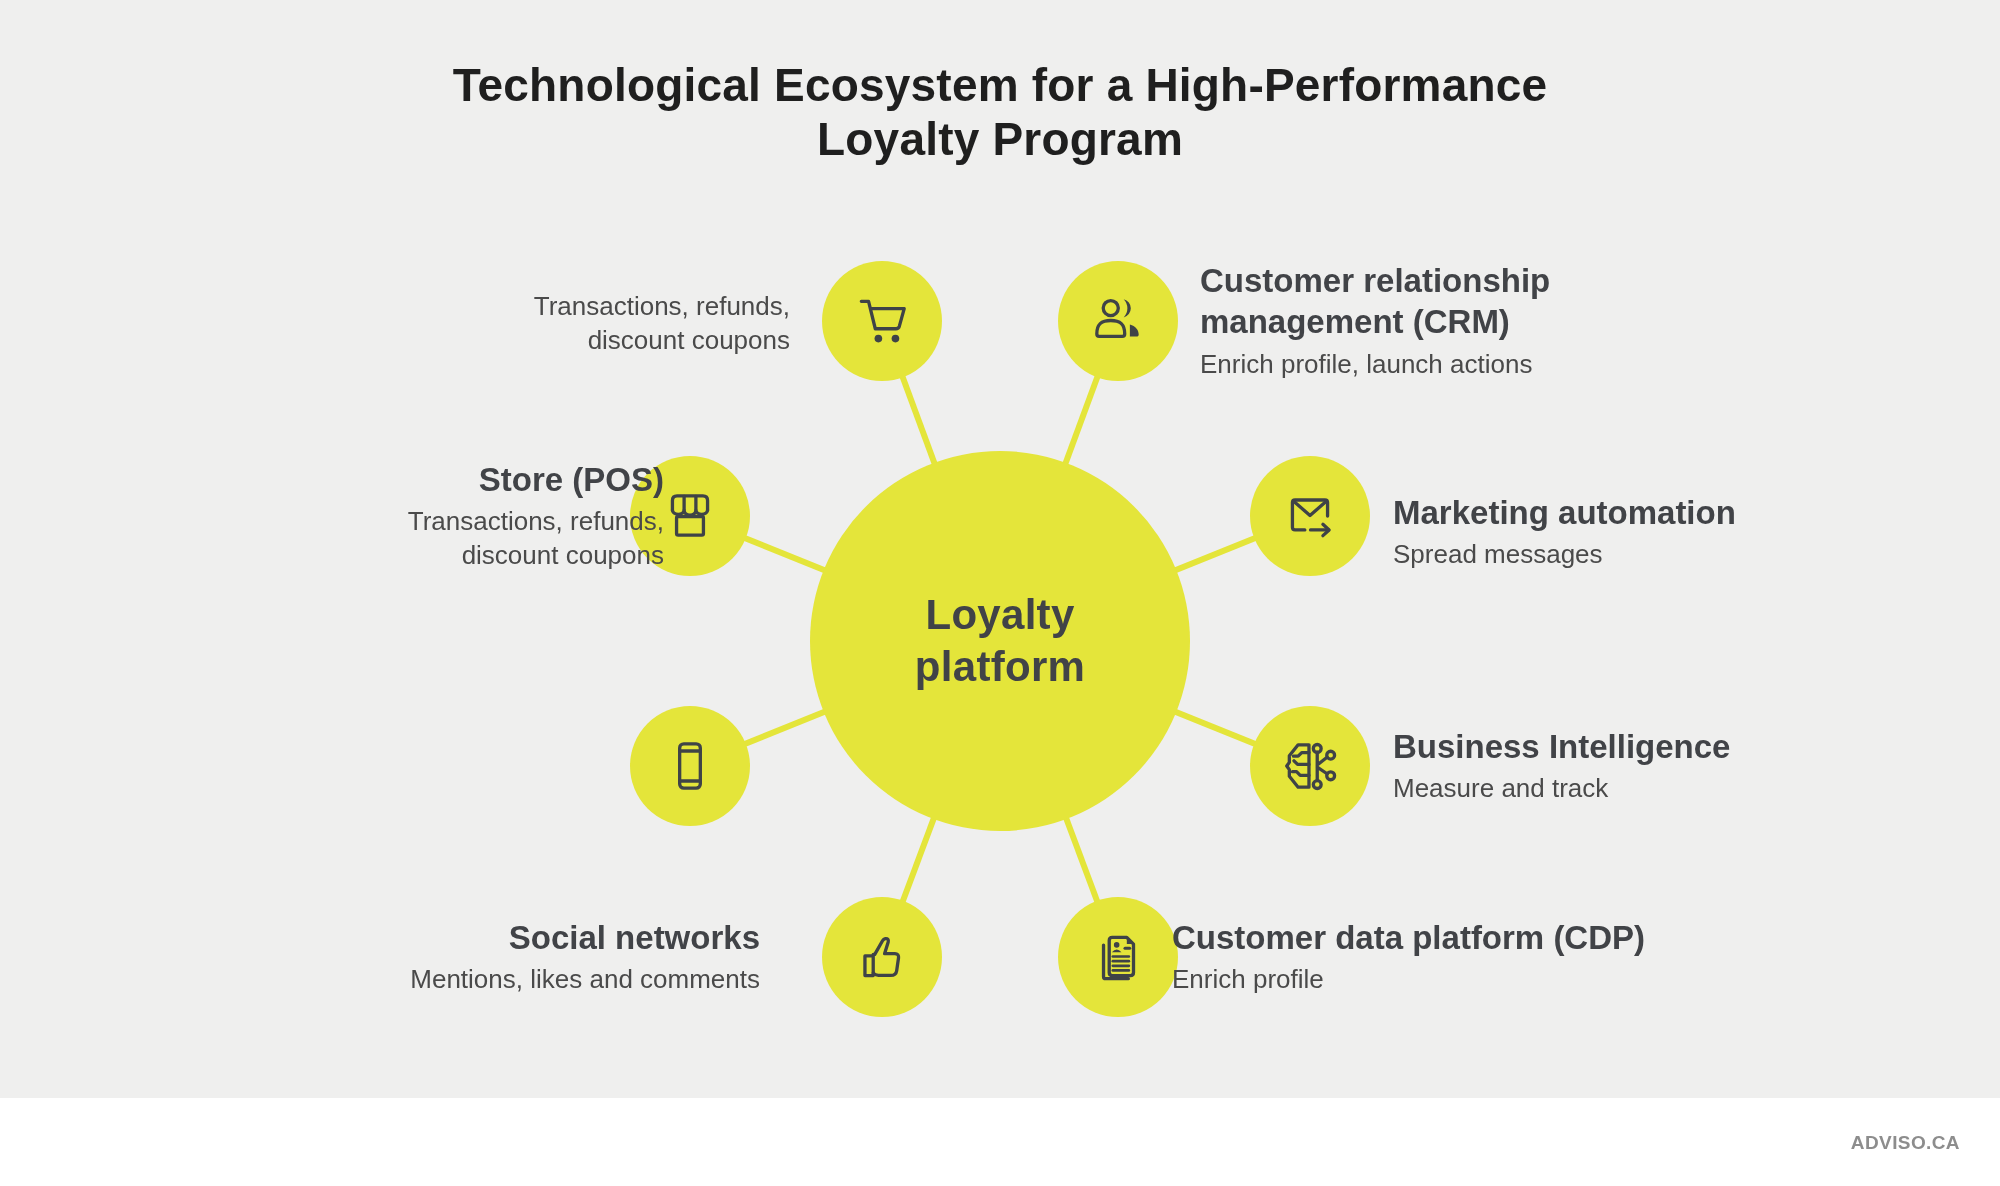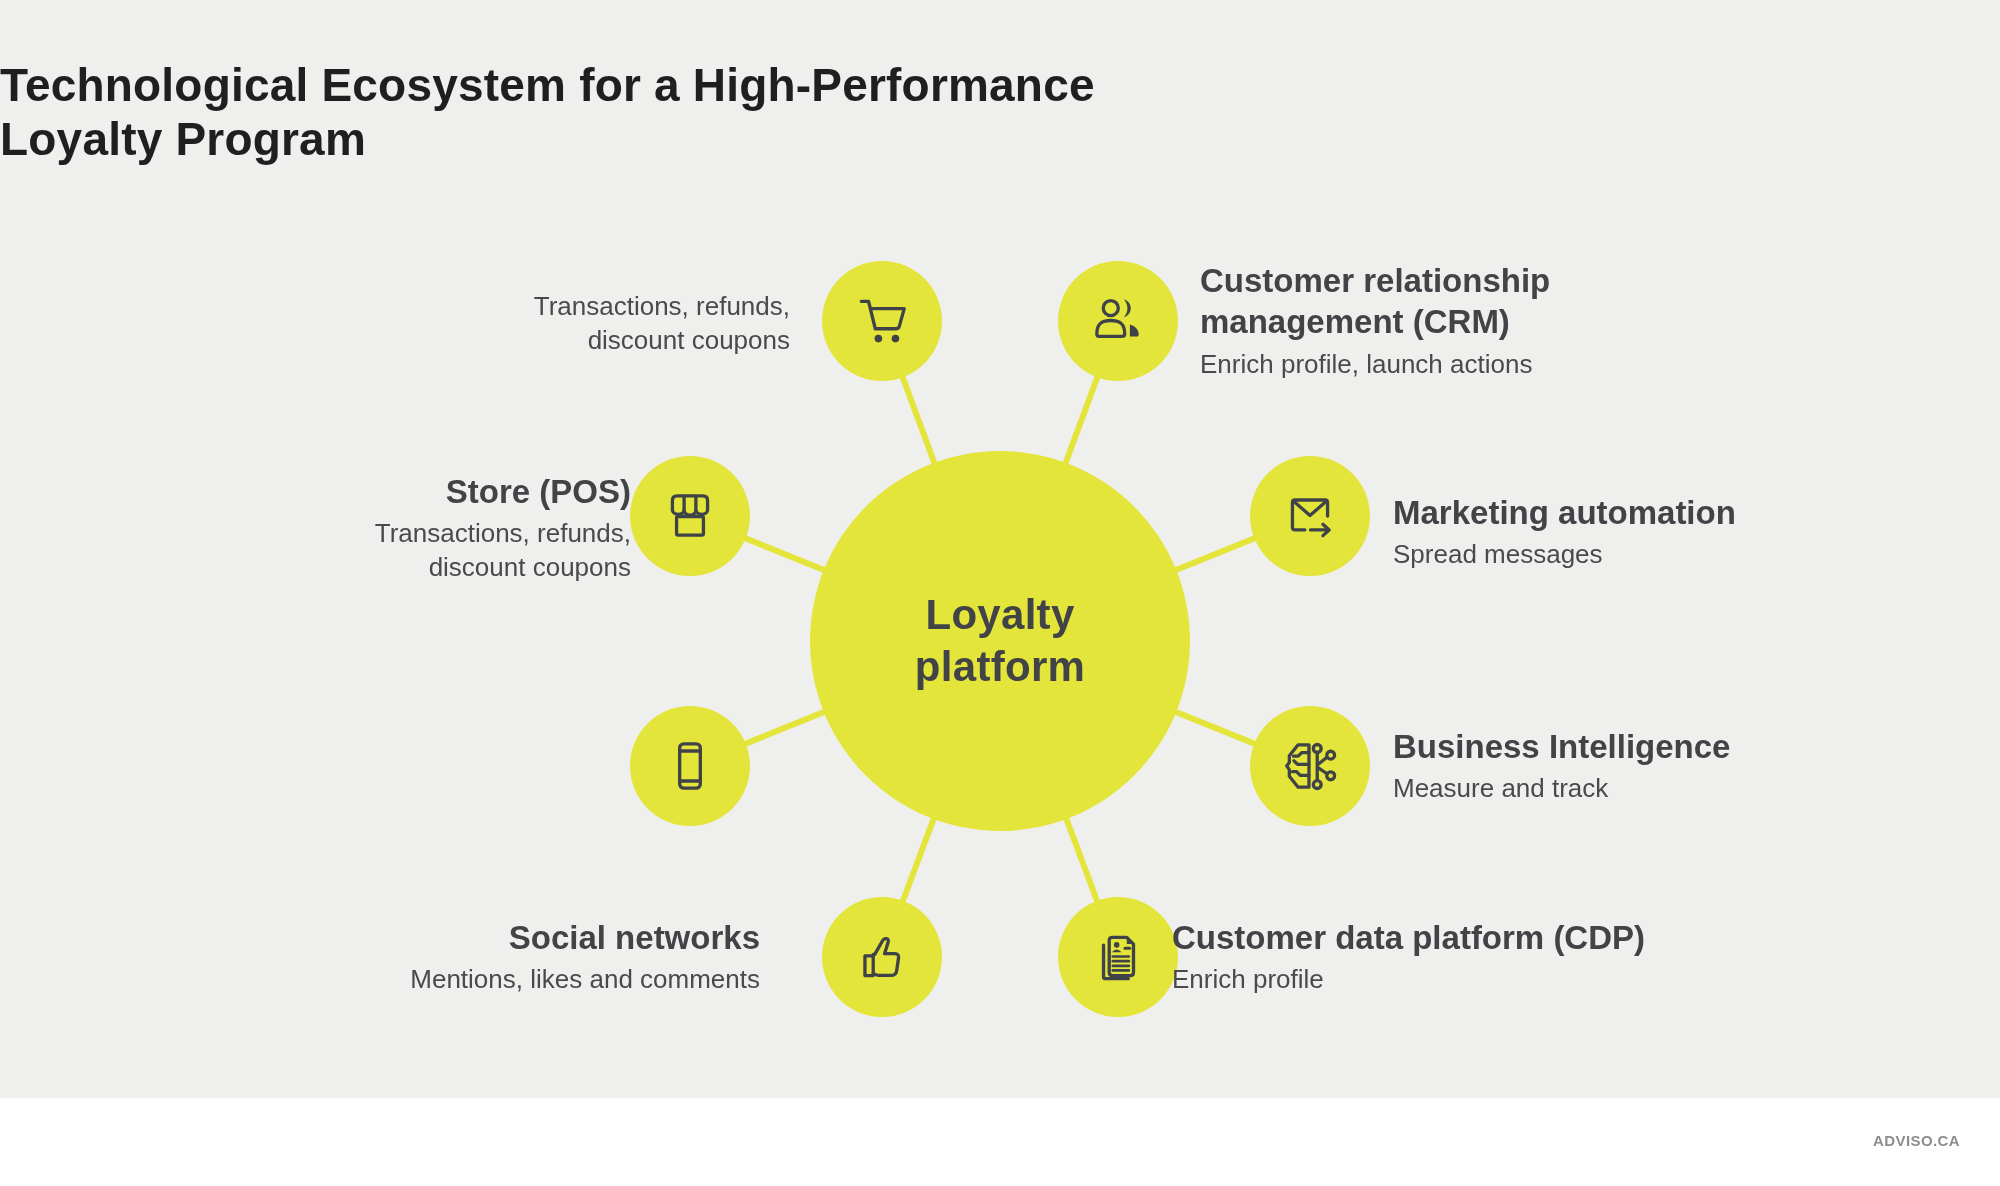--- a/index.html
+++ b/index.html
@@ -9,21 +9,21 @@
     --subtext:#4a4a4a;
     --title:#1f1f1f;
     --icon:#3f4347;
     --footer-text:#8d8d8d;
   }
   *{margin:0;padding:0;box-sizing:border-box;}
   body{font-family:"Liberation Sans",sans-serif;}
   .canvas{position:relative;width:2000px;height:1186px;background:var(--background);overflow:hidden;}
   .main-title{
     position:absolute;top:58px;left:0;width:100%;
-    font-size:46px;font-weight:bold;line-height:1.18;
+    text-align:center;font-size:46px;font-weight:bold;line-height:1.18;
     color:var(--title);white-space:pre-line;letter-spacing:.2px;
   }
   .lines{position:absolute;left:0;top:0;}
   .center-circle{
     position:absolute;left:810px;top:451px;width:380px;height:380px;border-radius:50%;
     background:var(--accent);display:flex;align-items:center;justify-content:center;
   }
   .center-label{
     font-size:42px;font-weight:bold;color:var(--heading);text-align:center;
     white-space:pre-line;line-height:1.25;letter-spacing:.3px;
@@ -42,31 +42,31 @@
   #cir-ecommerce{left:822px;top:261px;}
   #cir-crm{left:1058px;top:261px;}
   #cir-store{left:630px;top:456px;}
   #cir-marketing{left:1250px;top:456px;}
   #cir-mobile{left:630px;top:706px;}
   #cir-bi{left:1250px;top:706px;}
   #cir-social{left:822px;top:897px;}
   #cir-cdp{left:1058px;top:897px;}
   #txt-ecommerce{right:1210px;top:321px;}
   #txt-crm{left:1200px;top:321px;width:600px;}
-  #txt-store{right:1369px;top:516px;margin-top:12px;}
+  #txt-store{right:1336px;top:516px;}
   #txt-marketing{left:1393px;top:532px;width:560px;}
   #txt-mobile{right:1407px;top:766px;}
   #txt-bi{left:1393px;top:766px;width:560px;}
   #txt-social{right:1240px;top:957px;}
   #txt-cdp{left:1172px;top:957px;width:620px;}
   .footer{
     position:absolute;left:0;top:1098px;width:100%;height:88px;background:#ffffff;
   }
   .brand{
-    position:absolute;right:40px;top:34px;font-size:15px;font-weight:bold;
+    position:absolute;right:40px;top:34px;font-size:19px;font-weight:bold;
     color:var(--footer-text);letter-spacing:.4px;
   }
 </style>
 </head>
 <body>
 
 <div class="canvas">
 
   <div class="main-title">Technological Ecosystem for a High-Performance
 Loyalty Program</div>

